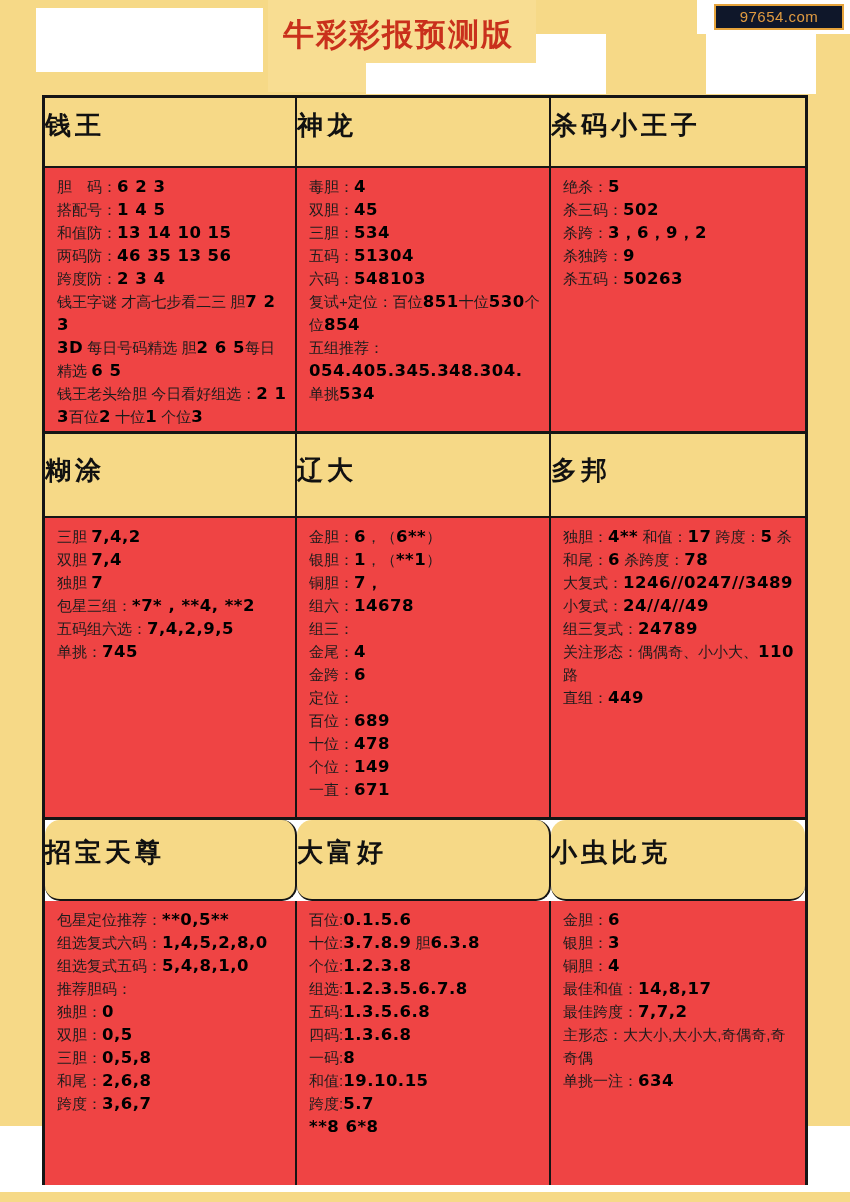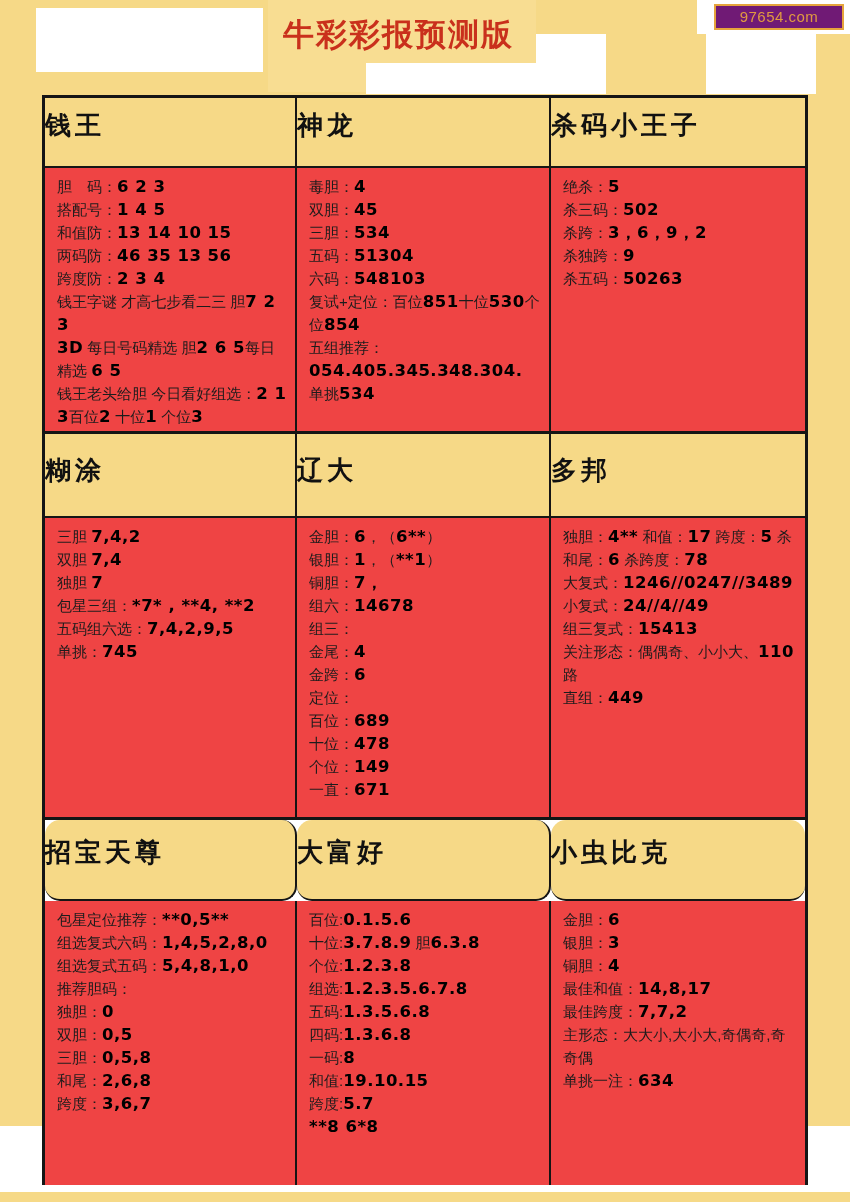--- a/index.html
+++ b/index.html
@@ -6,21 +6,21 @@
   body{
     width:850px;height:1202px;position:relative;overflow:hidden;
     background:#f6d987;
     font-family:"Liberation Sans","DejaVu Sans",sans-serif;
     color:#1c1c1c;
   }
   .patch{position:absolute;background:#ffffff;}
   .patch-title{position:absolute;background:#f8dd92;}
   .watermark{
     position:absolute;left:714px;top:4px;width:130px;height:26px;
-    box-sizing:border-box;border:2px solid #e6a43c;background:#701a75;
+    box-sizing:border-box;border:2px solid #e6a43c;background:#0f172a;
     color:#e09a40;font-size:15px;line-height:22px;text-align:center;
     letter-spacing:0.5px;z-index:3;
   }
   .page-title{
     position:absolute;left:283px;top:14px;margin:0;z-index:3;
     font-size:31px;font-weight:700;color:#c9301c;letter-spacing:2px;
     font-family:"Liberation Sans","DejaVu Sans",sans-serif;
   }
   .bottom-white{position:absolute;left:0;top:1126px;width:850px;height:66px;background:#ffffff;z-index:1;}
   .grid{
@@ -127,21 +127,21 @@
       <div class="ln"><span>定位：</span></div>
       <div class="ln"><span>百位：</span><span class="v">689</span></div>
       <div class="ln"><span>十位：</span><span class="v">478</span></div>
       <div class="ln"><span>个位：</span><span class="v">149</span></div>
       <div class="ln"><span>一直：</span><span class="v">671</span></div>
     </div>
   <div class="bd c3">
       <div class="ln"><span>独胆：</span><span class="v">4**</span><span> 和值：</span><span class="v">17</span><span> 跨度：</span><span class="v">5</span><span> 杀和尾：</span><span class="v">6</span><span> 杀跨度：</span><span class="v">78</span></div>
       <div class="ln"><span>大复式：</span><span class="v">1246//0247//3489</span></div>
       <div class="ln"><span>小复式：</span><span class="v">24//4//49</span></div>
-      <div class="ln"><span>组三复式：</span><span class="v">15413</span></div>
+      <div class="ln"><span>组三复式：</span><span class="v">24789</span></div>
       <div class="ln"><span>关注形态：偶偶奇、小小大、</span><span class="v">110</span><span>路</span></div>
       <div class="ln"><span>直组：</span><span class="v">449</span></div>
     </div>
 
   <div class="hd rh3 c1">招宝天尊</div>
   <div class="hd rh3 c2">大富好</div>
   <div class="hd rh3 c3">小虫比克</div>
 
   <div class="bd c1 rlast">
       <div class="ln"><span>包星定位推荐：</span><span class="v">**0,5**</span></div>

